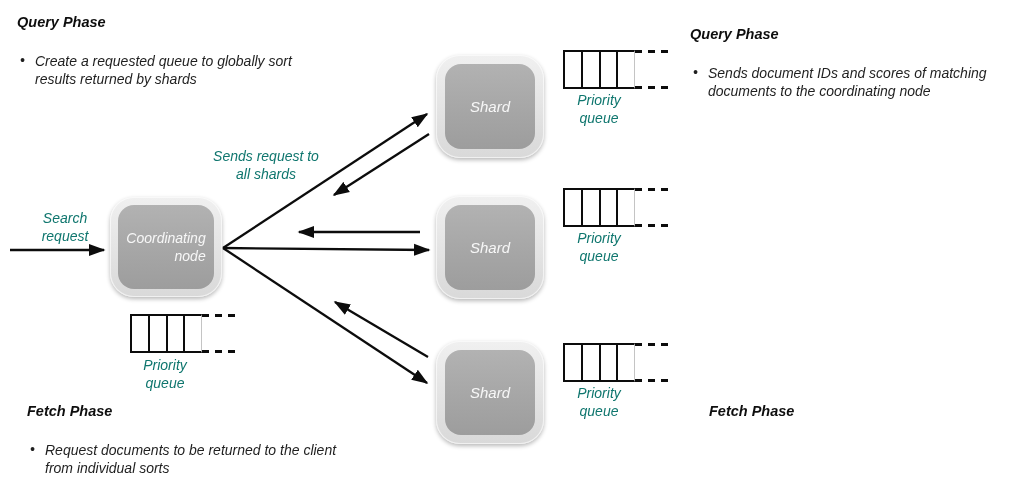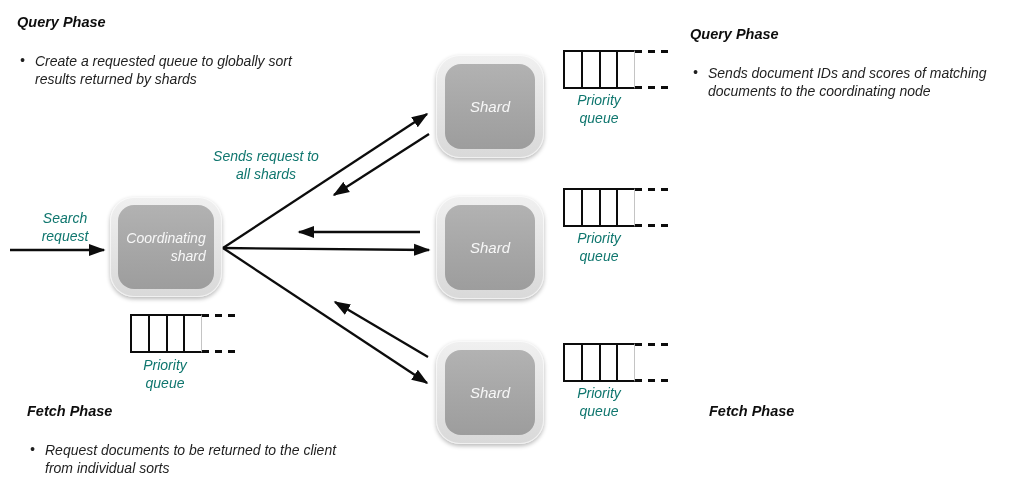--- a/index.html
+++ b/index.html
@@ -94,21 +94,21 @@
       <li>Request documents to be returned to the client from individual sorts</li>
     </ul>
   </div>
 
   <div class="panel p-fetch-right">
     <div class="panel-title">Fetch Phase</div>
   </div>
 
   <div class="node n-coord">
     <div class="node-inner">Coordinating
-shard</div>
+node</div>
   </div>
   <div class="node n-shard n-shard-top">
     <div class="node-inner">Shard</div>
   </div>
   <div class="node n-shard n-shard-mid">
     <div class="node-inner">Shard</div>
   </div>
   <div class="node n-shard n-shard-bot">
     <div class="node-inner">Shard</div>
   </div>

